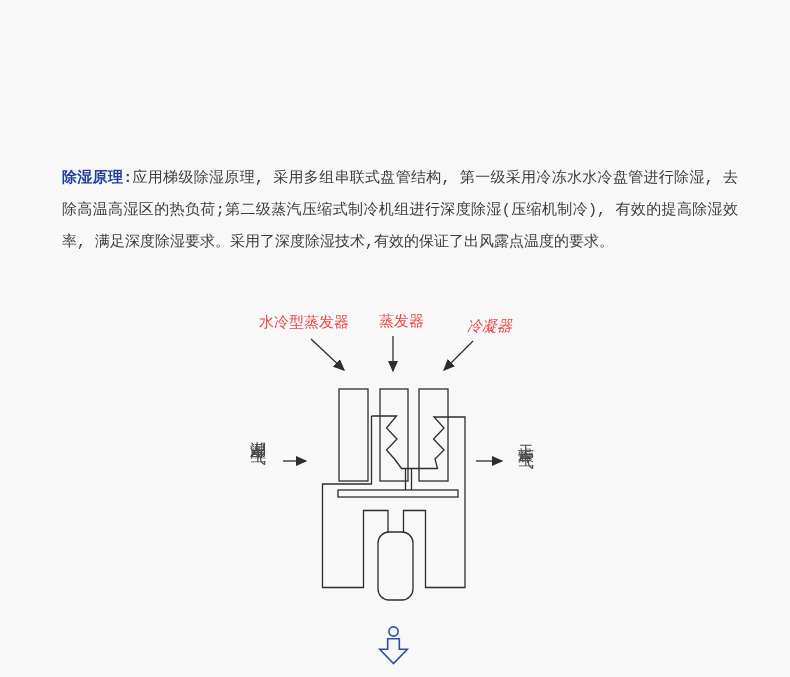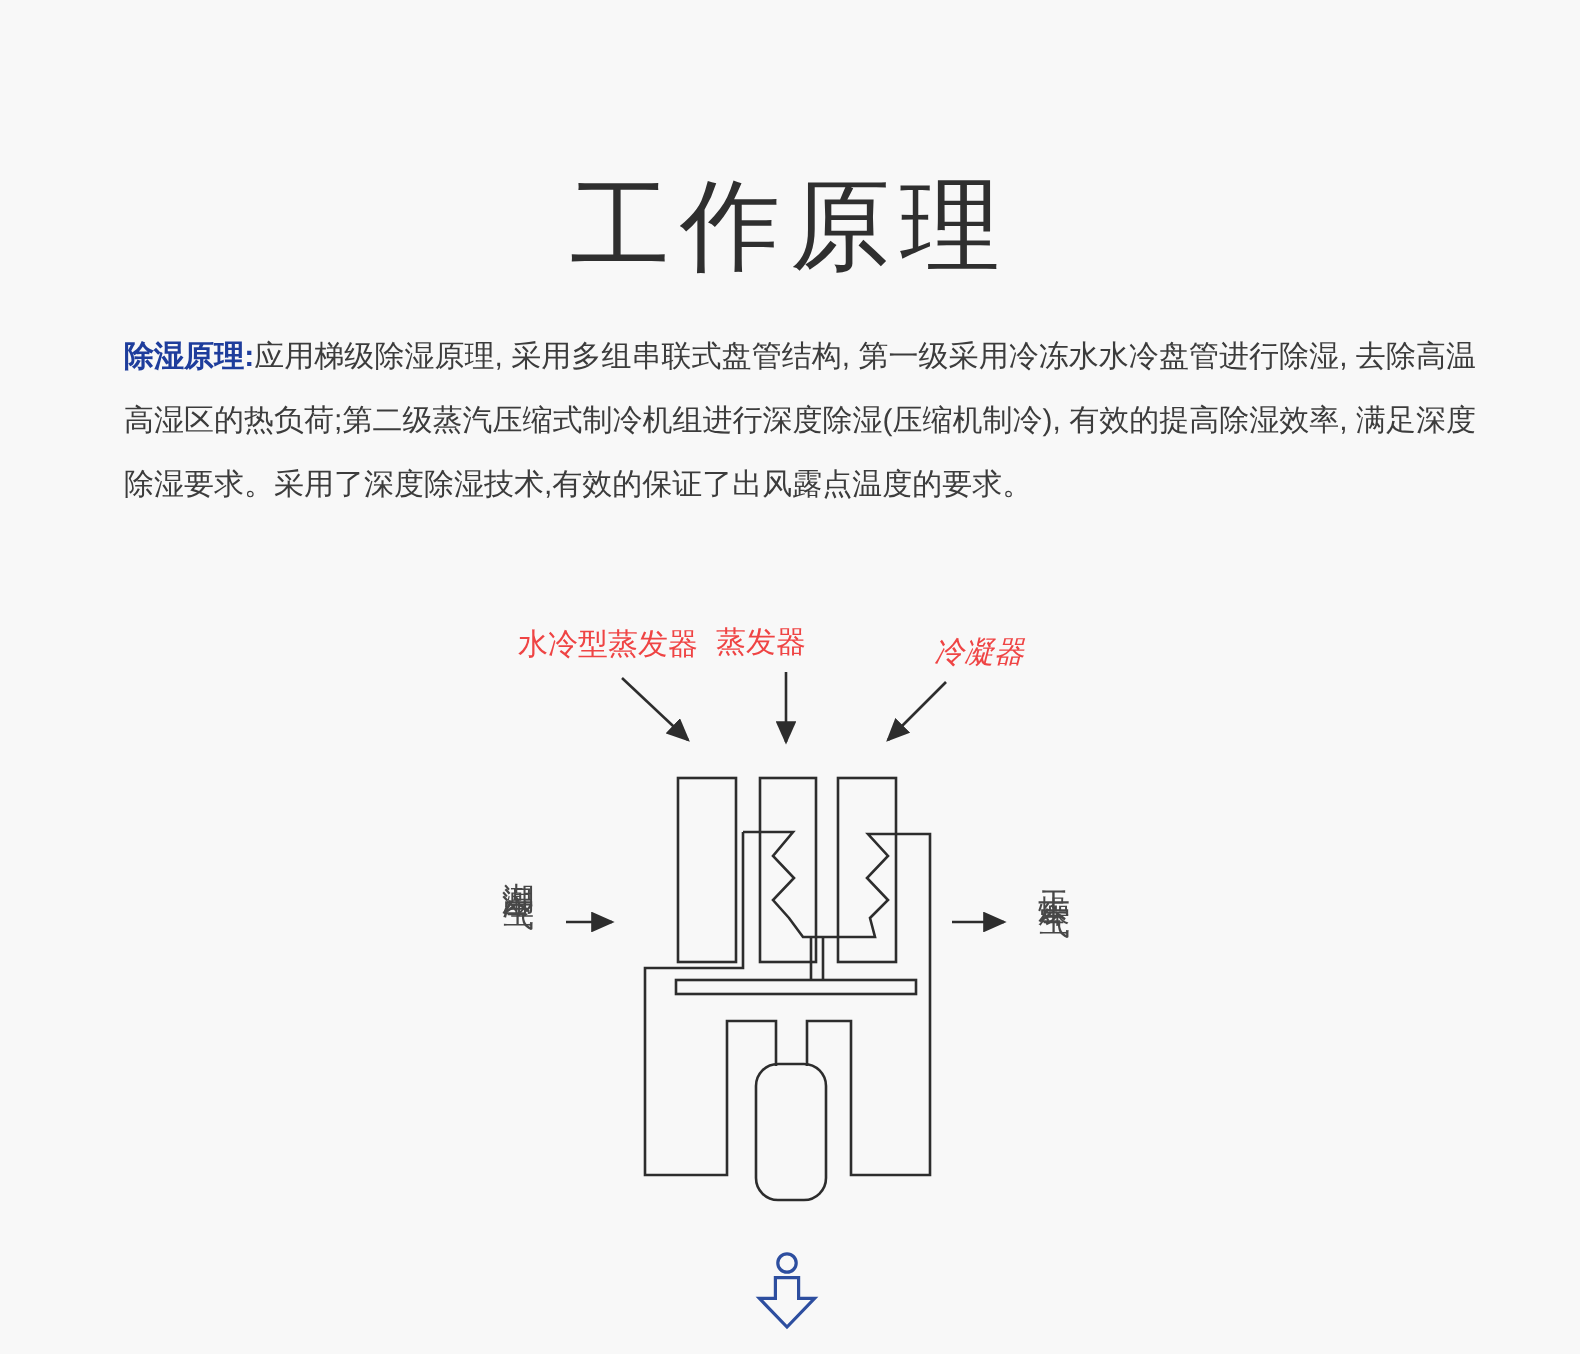--- a/index.html
+++ b/index.html
@@ -13,39 +13,39 @@
   .page-title{
     position:absolute;left:0;top:80px;width:790px;
     text-align:center;
     font-size:50px;letter-spacing:5px;
     color:#2f2f2f;font-weight:500;
   }
   .intro{
     position:absolute;left:62px;top:163px;width:676px;
     font-size:15px;line-height:32px;color:#3c3c3c;
     text-align:justify;
+    font-family:Liberation Mono, monospace;
   }
   .intro .lead{color:#1e3d9c;font-weight:bold;}
   .diagram-svg{position:absolute;left:0;top:0;}
   .dlabel{
     position:absolute;font-size:15px;color:#ef4444;white-space:nowrap;
   }
   .vlabel{
     position:absolute;font-size:16px;color:#474747;
     writing-mode:vertical-rl;text-orientation:upright;
     letter-spacing:3px;line-height:18px;
   }
   .scroll-icon{position:absolute;left:376px;top:622px;cursor:pointer;}
 </style>
 </head>
 <body>
 
 <div class="page">
 
-  <div class="page-title">工作原理</div>
 
   <div class="intro">
     <span class="lead">除湿原理:</span><span>应用梯级除湿原理, 采用多组串联式盘管结构, 第一级采用冷冻水水冷盘管进行除湿, 去除高温高湿区的热负荷;第二级蒸汽压缩式制冷机组进行深度除湿(压缩机制冷), 有效的提高除湿效率, 满足深度除湿要求。采用了深度除湿技术,有效的保证了出风露点温度的要求。</span>
   </div>
 
   <svg class="diagram-svg" width="790" height="677" viewBox="0 0 790 677">
     <defs>
       <marker id="ah" markerWidth="10" markerHeight="8" refX="8" refY="4" orient="auto">
         <path d="M0,0 L9,4 L0,8 Z" fill="#2d2d2d"></path>
       </marker>
@@ -72,21 +72,21 @@
       <line x1="311" y1="339" x2="344" y2="370" marker-end="url(#ah)"></line>
       <line x1="393" y1="336" x2="393" y2="371" marker-end="url(#ah)"></line>
       <line x1="473" y1="341" x2="444" y2="370" marker-end="url(#ah)"></line>
 
       <line x1="283" y1="461" x2="306" y2="461" marker-end="url(#ah)"></line>
       <line x1="476" y1="461" x2="502" y2="461" marker-end="url(#ah)"></line>
     </g>
   </svg>
 
   <div class="dlabel" style="left:259px;top:313px;">水冷型蒸发器</div>
-  <div class="dlabel" style="left:358px;top:312px;">蒸发器</div>
+  <div class="dlabel" style="left:379px;top:312px;">蒸发器</div>
   <div class="dlabel" style="left:467px;top:317px;font-style:italic;">冷凝器</div>
 
   <div class="vlabel" style="left:249px;top:428px;">潮湿空气</div>
   <div class="vlabel" style="left:517px;top:432px;">干燥空气</div>
 
   <svg class="scroll-icon" width="36" height="48" viewBox="0 0 36 48">
     <g fill="none" stroke="#2d4e9f" stroke-width="1.6">
       <circle cx="17.5" cy="9.5" r="4.6"></circle>
       <path d="M11.7,16.8 H23.3 V27.2 H31.3 L17.5,41.5 L3.7,27.2 H11.7 Z"></path>
     </g>

